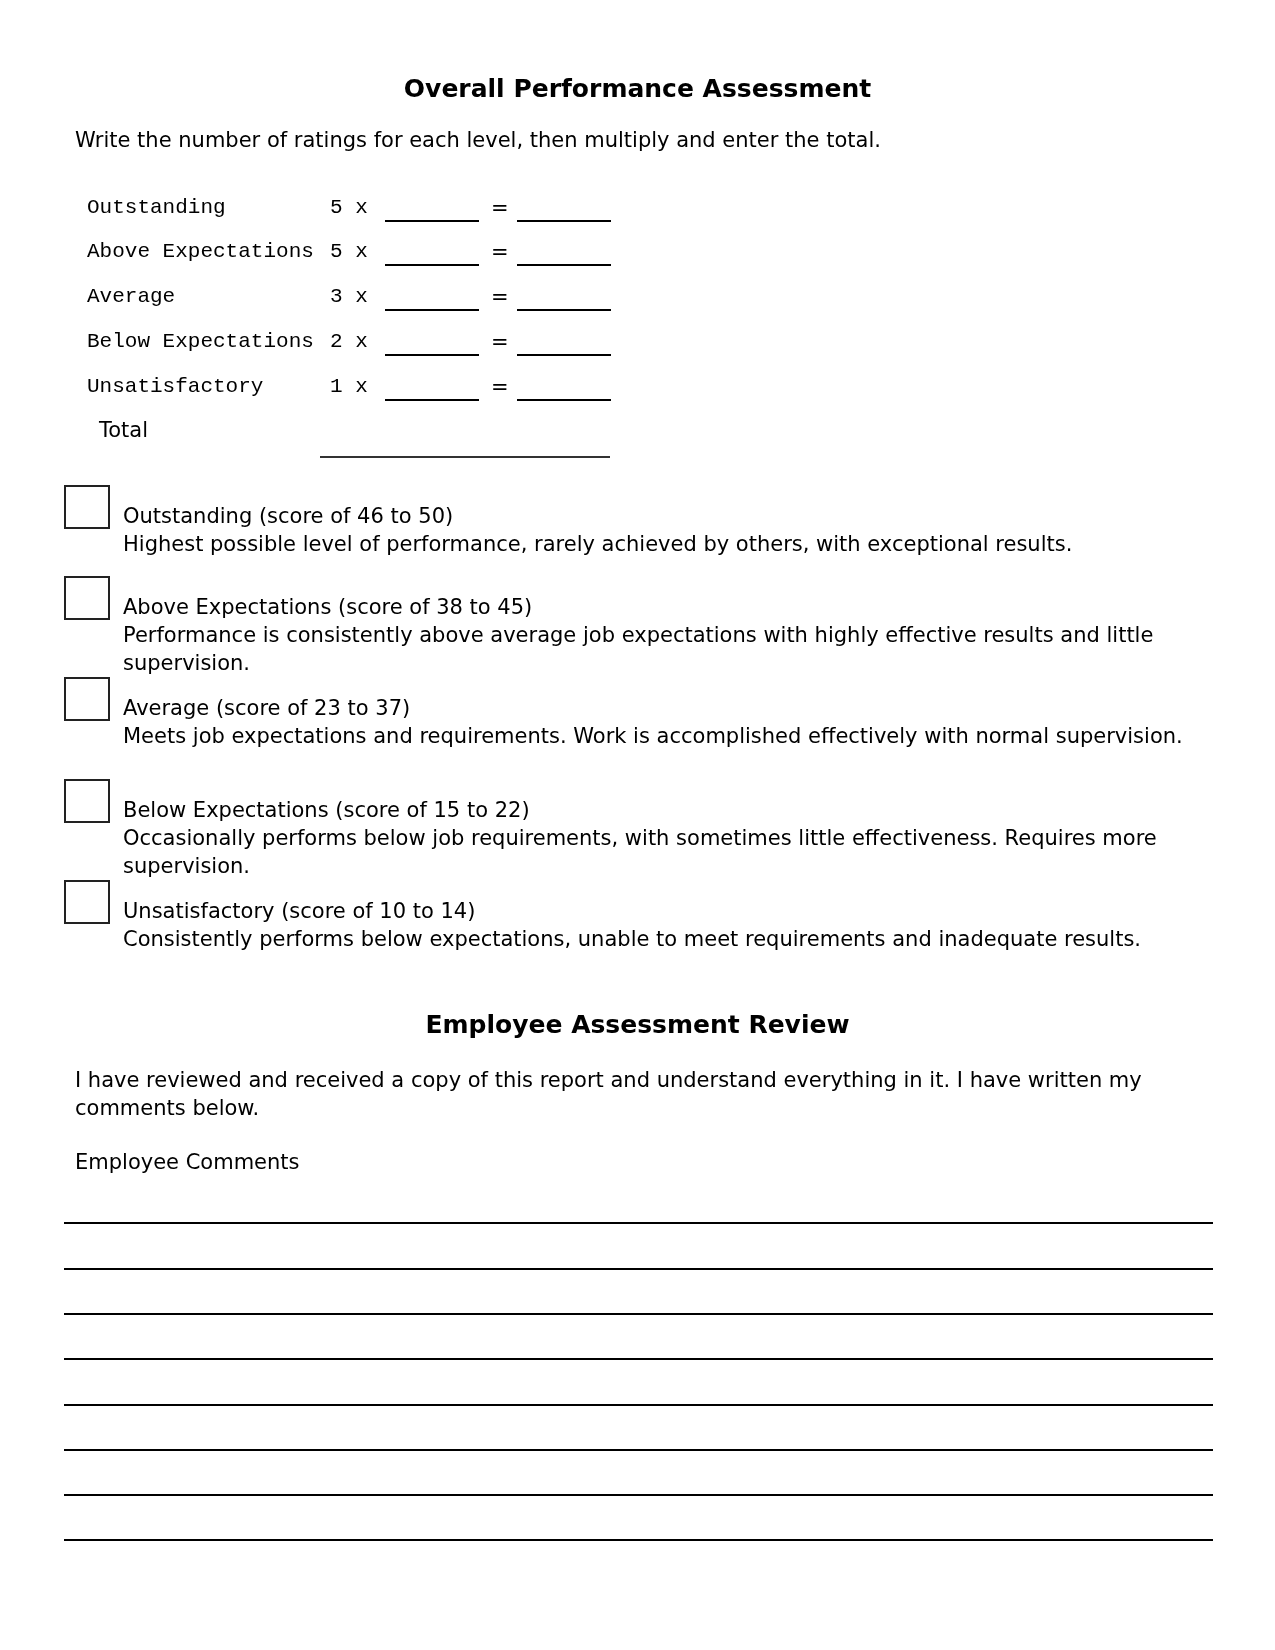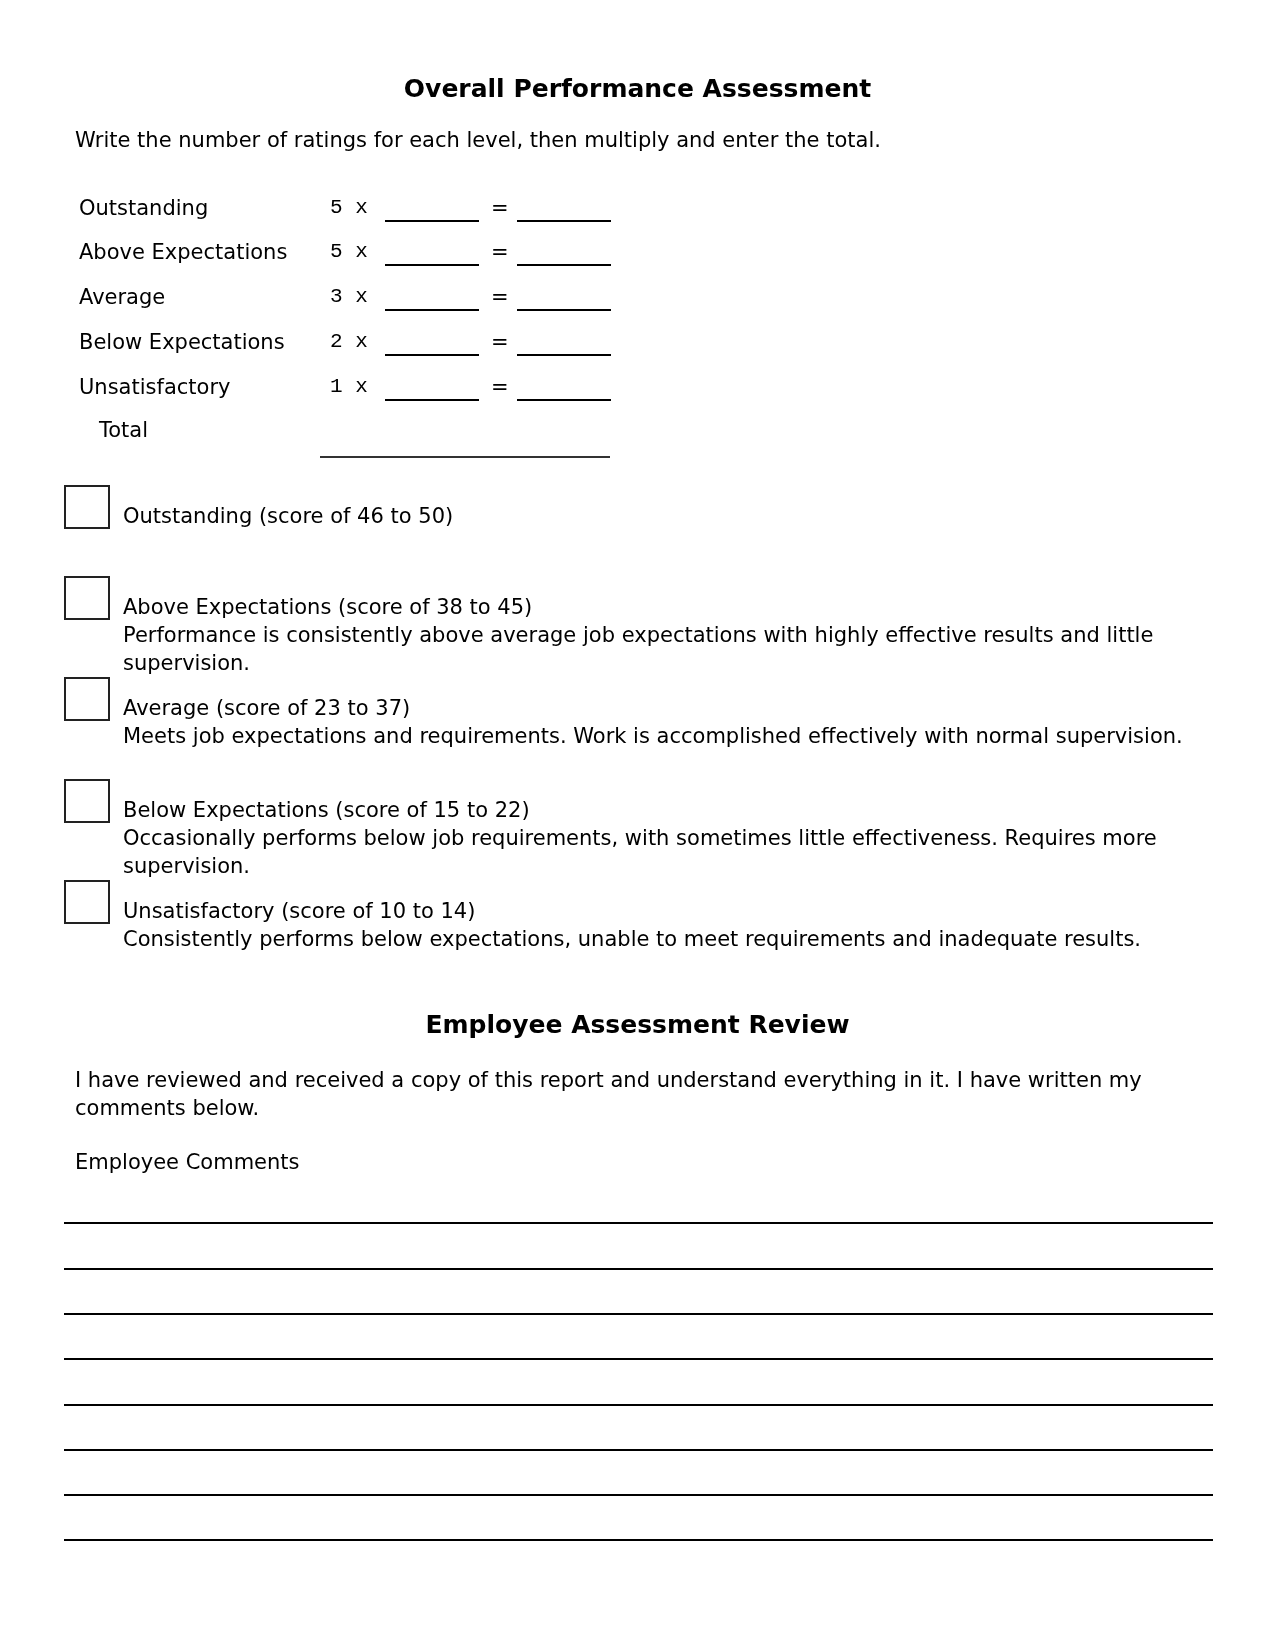--- a/index.html
+++ b/index.html
@@ -6,21 +6,21 @@
   body {
     width: 1275px; height: 1650px; position: relative; overflow: hidden;
     font-family: "DejaVu Sans", sans-serif; color: #000; font-size: 21px;
   }
   .title {
     position: absolute; left: 0; width: 1275px; text-align: center;
     font-weight: bold; font-size: 25px;
   }
   .text { position: absolute; left: 75px; white-space: nowrap; }
   .calc-row { position: absolute; left: 75px; height: 30px; }
-  .calc-label { position: absolute; left: 4px; top: 0; white-space: nowrap; }
+  .calc-label { position: absolute; left: 12px; top: 0; white-space: nowrap; font-family: Liberation Mono, monospace; }
   .calc-mult { position: absolute; left: 255px; top: 0; white-space: nowrap; font-family: Liberation Mono, monospace; }
   .blank1 { position: absolute; left: 310px; top: 24px; width: 94px; border-bottom: 2px solid #000; }
   .eq { position: absolute; left: 416px; top: 0; }
   .blank2 { position: absolute; left: 442px; top: 24px; width: 94px; border-bottom: 2px solid #000; }
   .total-line { position: absolute; left: 320px; top: 456px; width: 290px; border-bottom: 2px solid #333; }
   .checkbox {
     position: absolute; left: 64px; width: 46px; height: 44px;
     border: 2px solid #222; box-sizing: border-box; background: #fff;
   }
   .level { position: absolute; left: 123px; width: 1080px; line-height: 28px; }
@@ -71,20 +71,21 @@
     <span class="blank1"></span>
     <span class="eq">=</span>
     <span class="blank2"></span>
   </div>
   <div class="text" style="top:418px;margin-left:24px;">Total</div>
   <div class="total-line"></div>
 
   <div class="checkbox" style="top:485px;"></div>
   <div class="level" style="top:502px;">
     <span class="head">Outstanding (score of 46 to 50)</span>
+    <span class="desc">Highest possible level of performance, rarely achieved by others, with exceptional results.</span>
   </div>
 
   <div class="checkbox" style="top:576px;"></div>
   <div class="level" style="top:593px;">
     <span class="head">Above Expectations (score of 38 to 45)</span>
     <span class="desc">Performance is consistently above average job expectations with highly effective results and little supervision.</span>
   </div>
 
   <div class="checkbox" style="top:677px;"></div>
   <div class="level" style="top:694px;">

